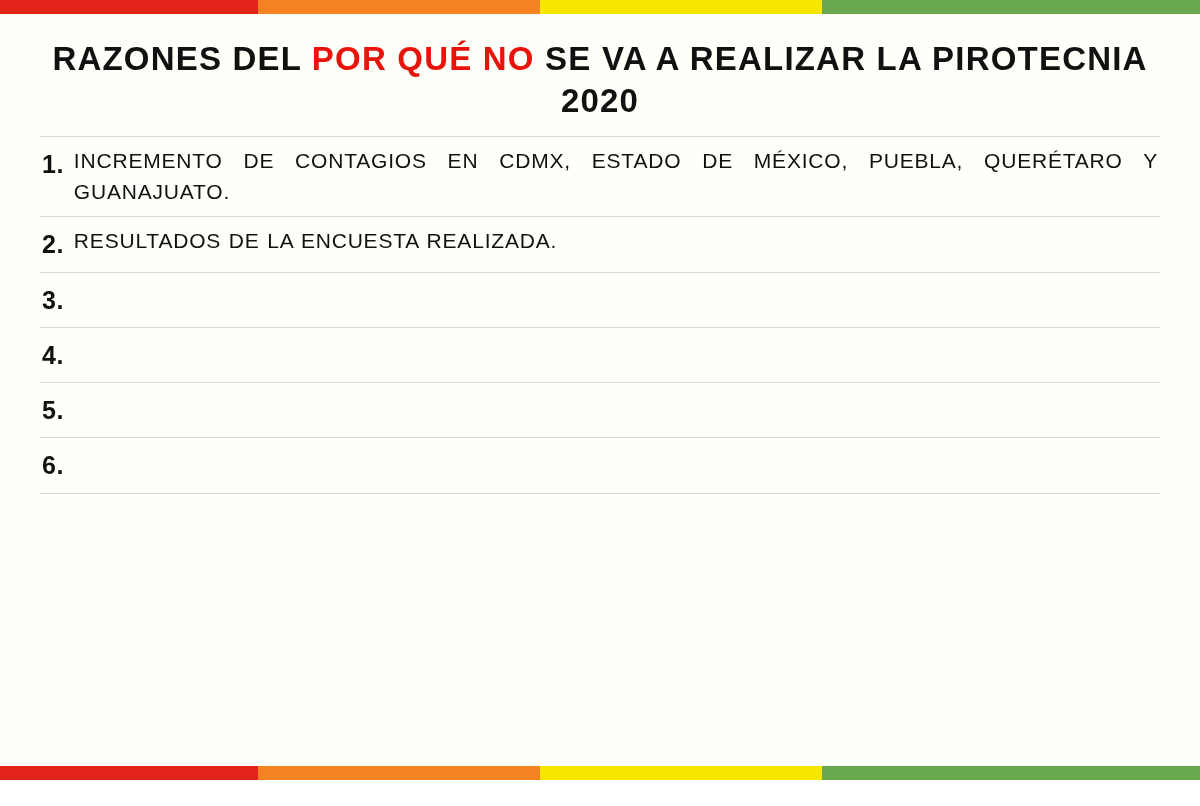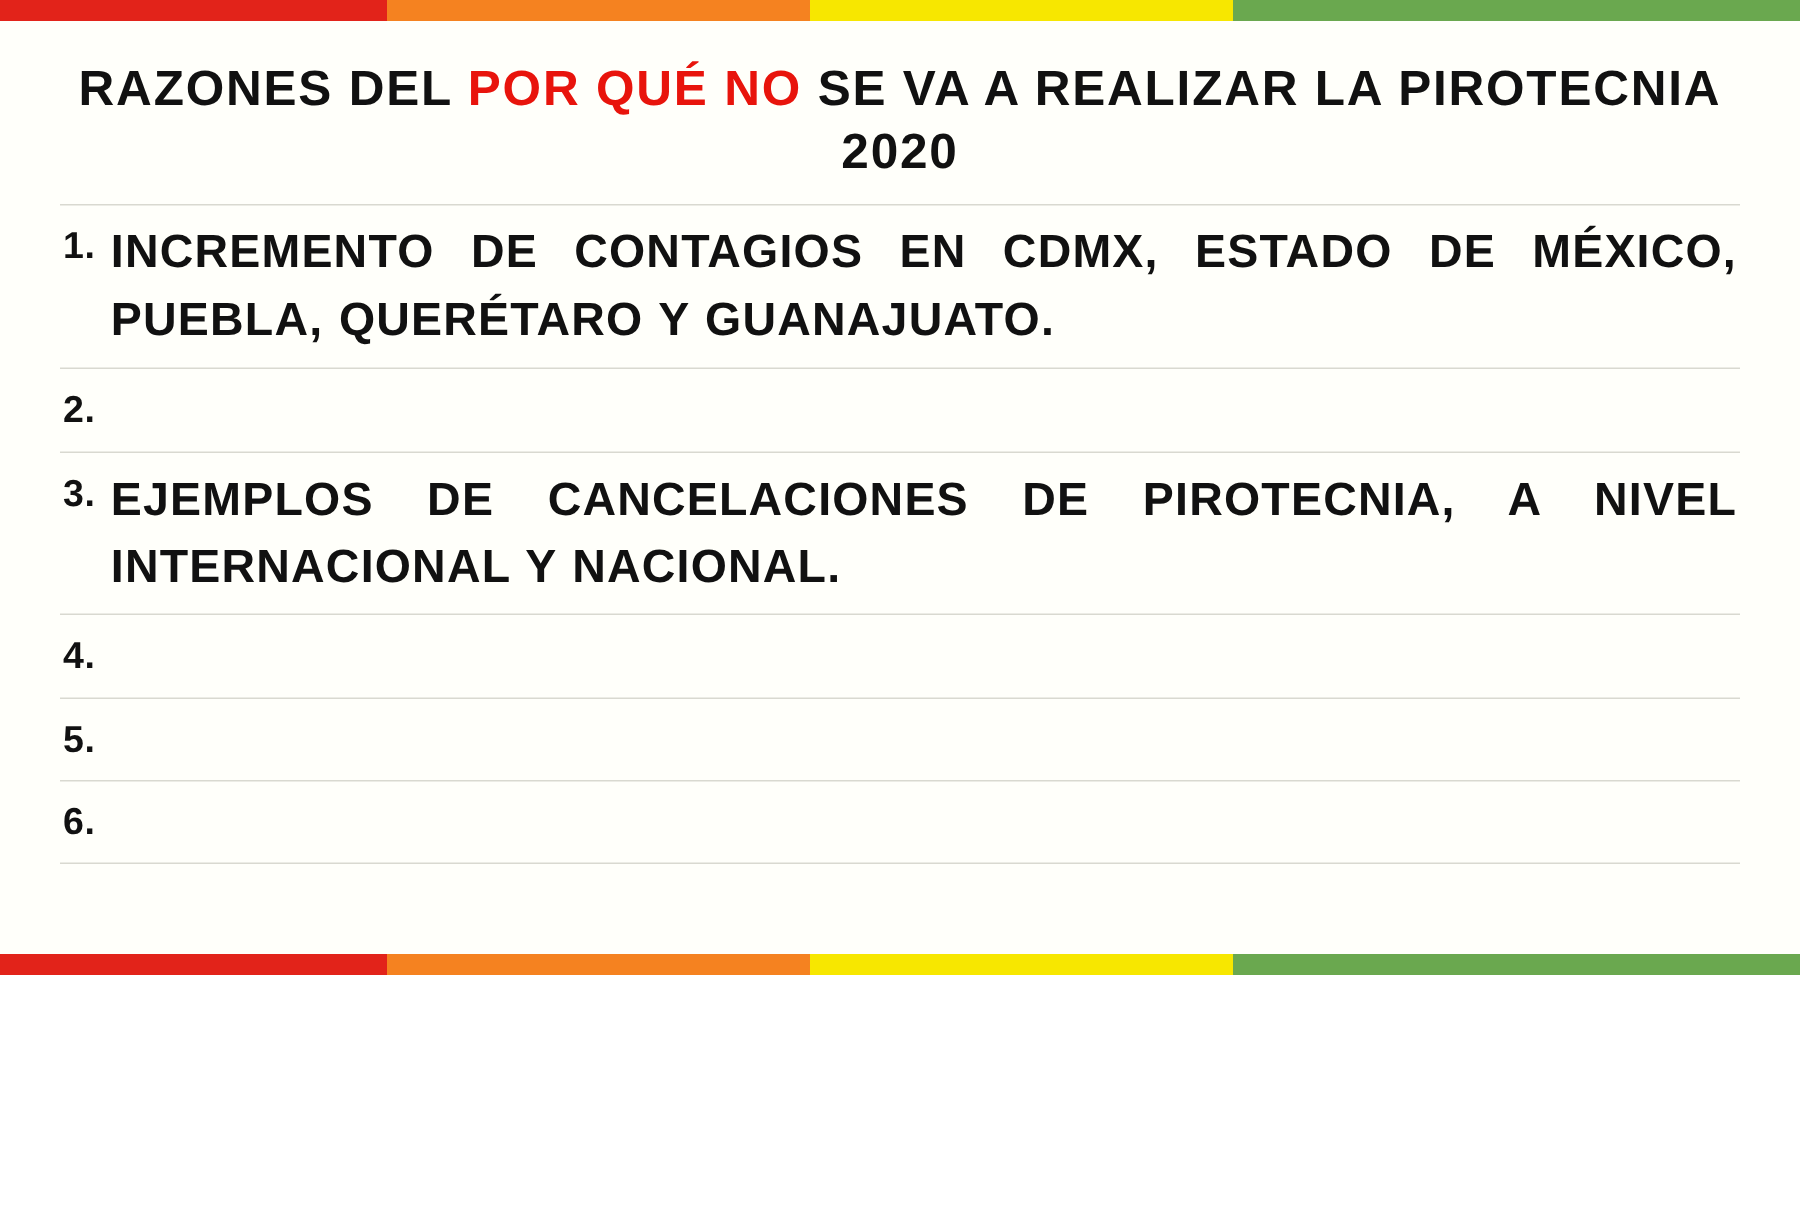--- a/index.html
+++ b/index.html
@@ -9,21 +9,21 @@
   }
   body {
     width: 1200px;
     height: 806px;
     font-family: "Liberation Sans", sans-serif;
     overflow: hidden;
   }
   .slide {
     position: relative;
     width: 1200px;
-    height: 650px;
+    height: 780px;
     background: #000000;
     box-sizing: border-box;
   }
   .stripe-bar {
     display: flex;
     width: 100%;
     height: 14px;
   }
   .stripe-bar .seg {
     height: 100%;
@@ -76,22 +76,22 @@
     font-size: 25px;
     font-weight: bold;
     color: #111111;
     letter-spacing: 0.5px;
     padding-right: 10px;
     line-height: 1.45;
     white-space: nowrap;
   }
   .row-text {
     flex: 1 1 auto;
-    font-size: 31px;
-    font-weight: bold;
+    font-size: 21px;
+    font-weight: normal;
     color: #111111;
     letter-spacing: 0.8px;
     line-height: 1.45;
     text-align: justify;
     text-align-last: left;
     word-spacing: 1px;
   }
   .row-text.justify-all {
     text-align: justify;
   }
@@ -116,25 +116,25 @@
 
     <div class="list">
 
       <div class="row">
         <div class="row-num">1.</div>
         <div class="row-text justify-all">INCREMENTO DE CONTAGIOS EN CDMX, ESTADO DE MÉXICO, PUEBLA, QUERÉTARO Y GUANAJUATO.</div>
       </div>
 
       <div class="row">
         <div class="row-num">2.</div>
+        <div class="row-text">RESULTADOS DE LA ENCUESTA REALIZADA.</div>
       </div>
 
       <div class="row">
         <div class="row-num">3.</div>
-        <div class="row-text justify-all">EJEMPLOS DE CANCELACIONES DE PIROTECNIA, A NIVEL INTERNACIONAL Y NACIONAL.</div>
       </div>
 
       <div class="row">
         <div class="row-num">4.</div>
       </div>
 
       <div class="row">
         <div class="row-num">5.</div>
       </div>
 

